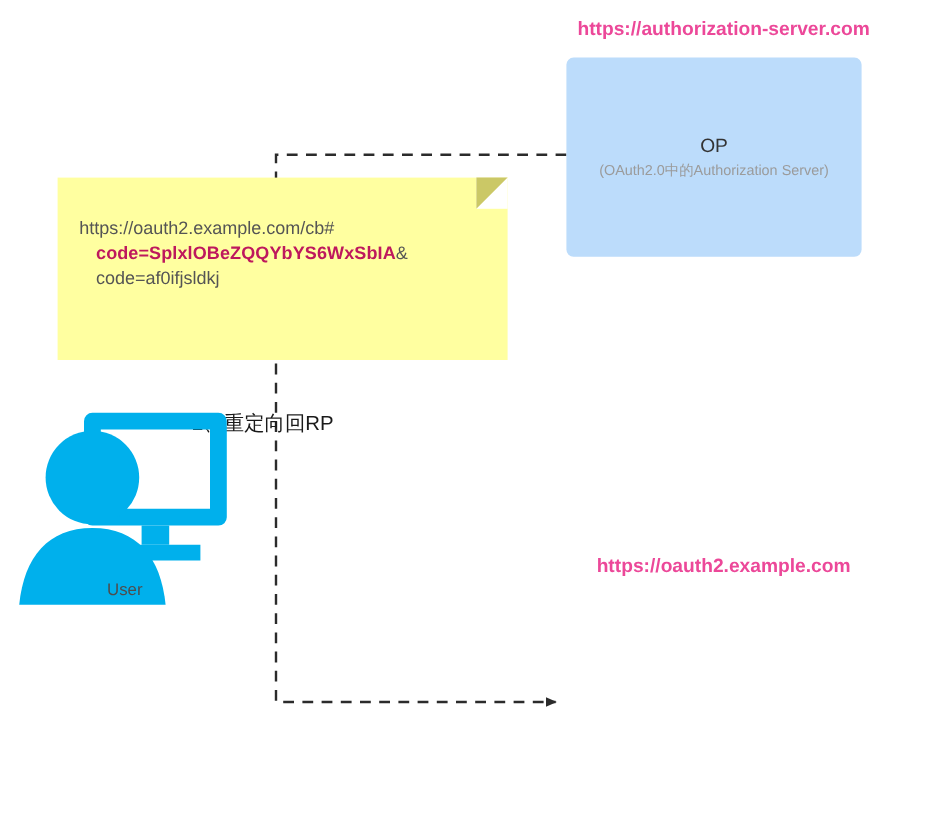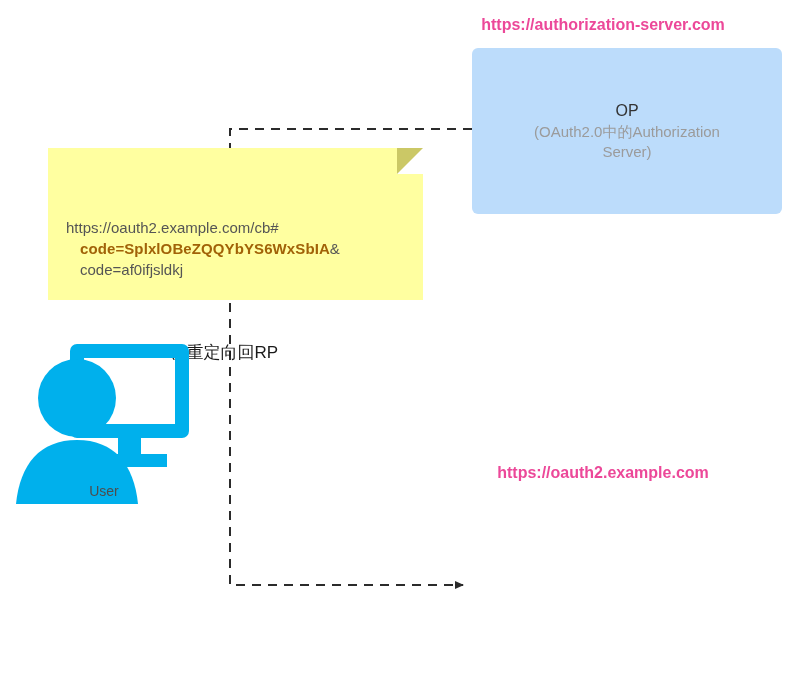--- a/index.html
+++ b/index.html
@@ -41,36 +41,36 @@
     justify-content: center;
     text-align: center;
   }
   .node-title {
     font-size: 16px;
     color: #333333;
     line-height: 1.35;
     margin: 0;
   }
   .node-subtitle {
-    font-size: 15px;
+    font-size: 12px;
     color: #9b9b9b;
     line-height: 1.35;
     margin: 0;
     max-width: 230px;
   }
   .node-caption {
     position: absolute;
     font-size: 16px;
     font-weight: bold;
     color: #ec4899;
     white-space: nowrap;
     text-align: center;
   }
 
-  #op-box      { left: 472px; top: 48px;  width: 310px; height: 166px; }
+  #op-box      { left: 472px; top: 48px;  width: 246px; height: 166px; }
   #op-caption  { left: 472px; top: 16px;  width: 262px; }
   #rp-box      { left: 472px; top: 497px; width: 262px; height: 166px; }
   #rp-caption  { left: 472px; top: 464px; width: 262px; }
 
   
   #note {
     position: absolute;
     left: 48px;
     top: 148px;
     width: 375px;
@@ -98,27 +98,26 @@
   }
   #note-text {
     position: absolute;
     left: 18px;
     top: 32px;
     right: 10px;
     font-size: 15px;
     color: #555555;
     line-height: 21px;
     white-space: nowrap;
-    margin-top: 37px;
   }
   #note-text .nt-line { display: block; }
   #note-text .nt-indent { padding-left: 14px; }
   #note-text .nt-bold {
     font-weight: bold;
-    color: #a16207;
+    color: #be185d;
     letter-spacing: 0.1px;
   }
 
   
   #step-label {
     position: absolute;
     left: 160px;
     top: 341px;
     font-size: 17px;
     color: #1a1a1a;

